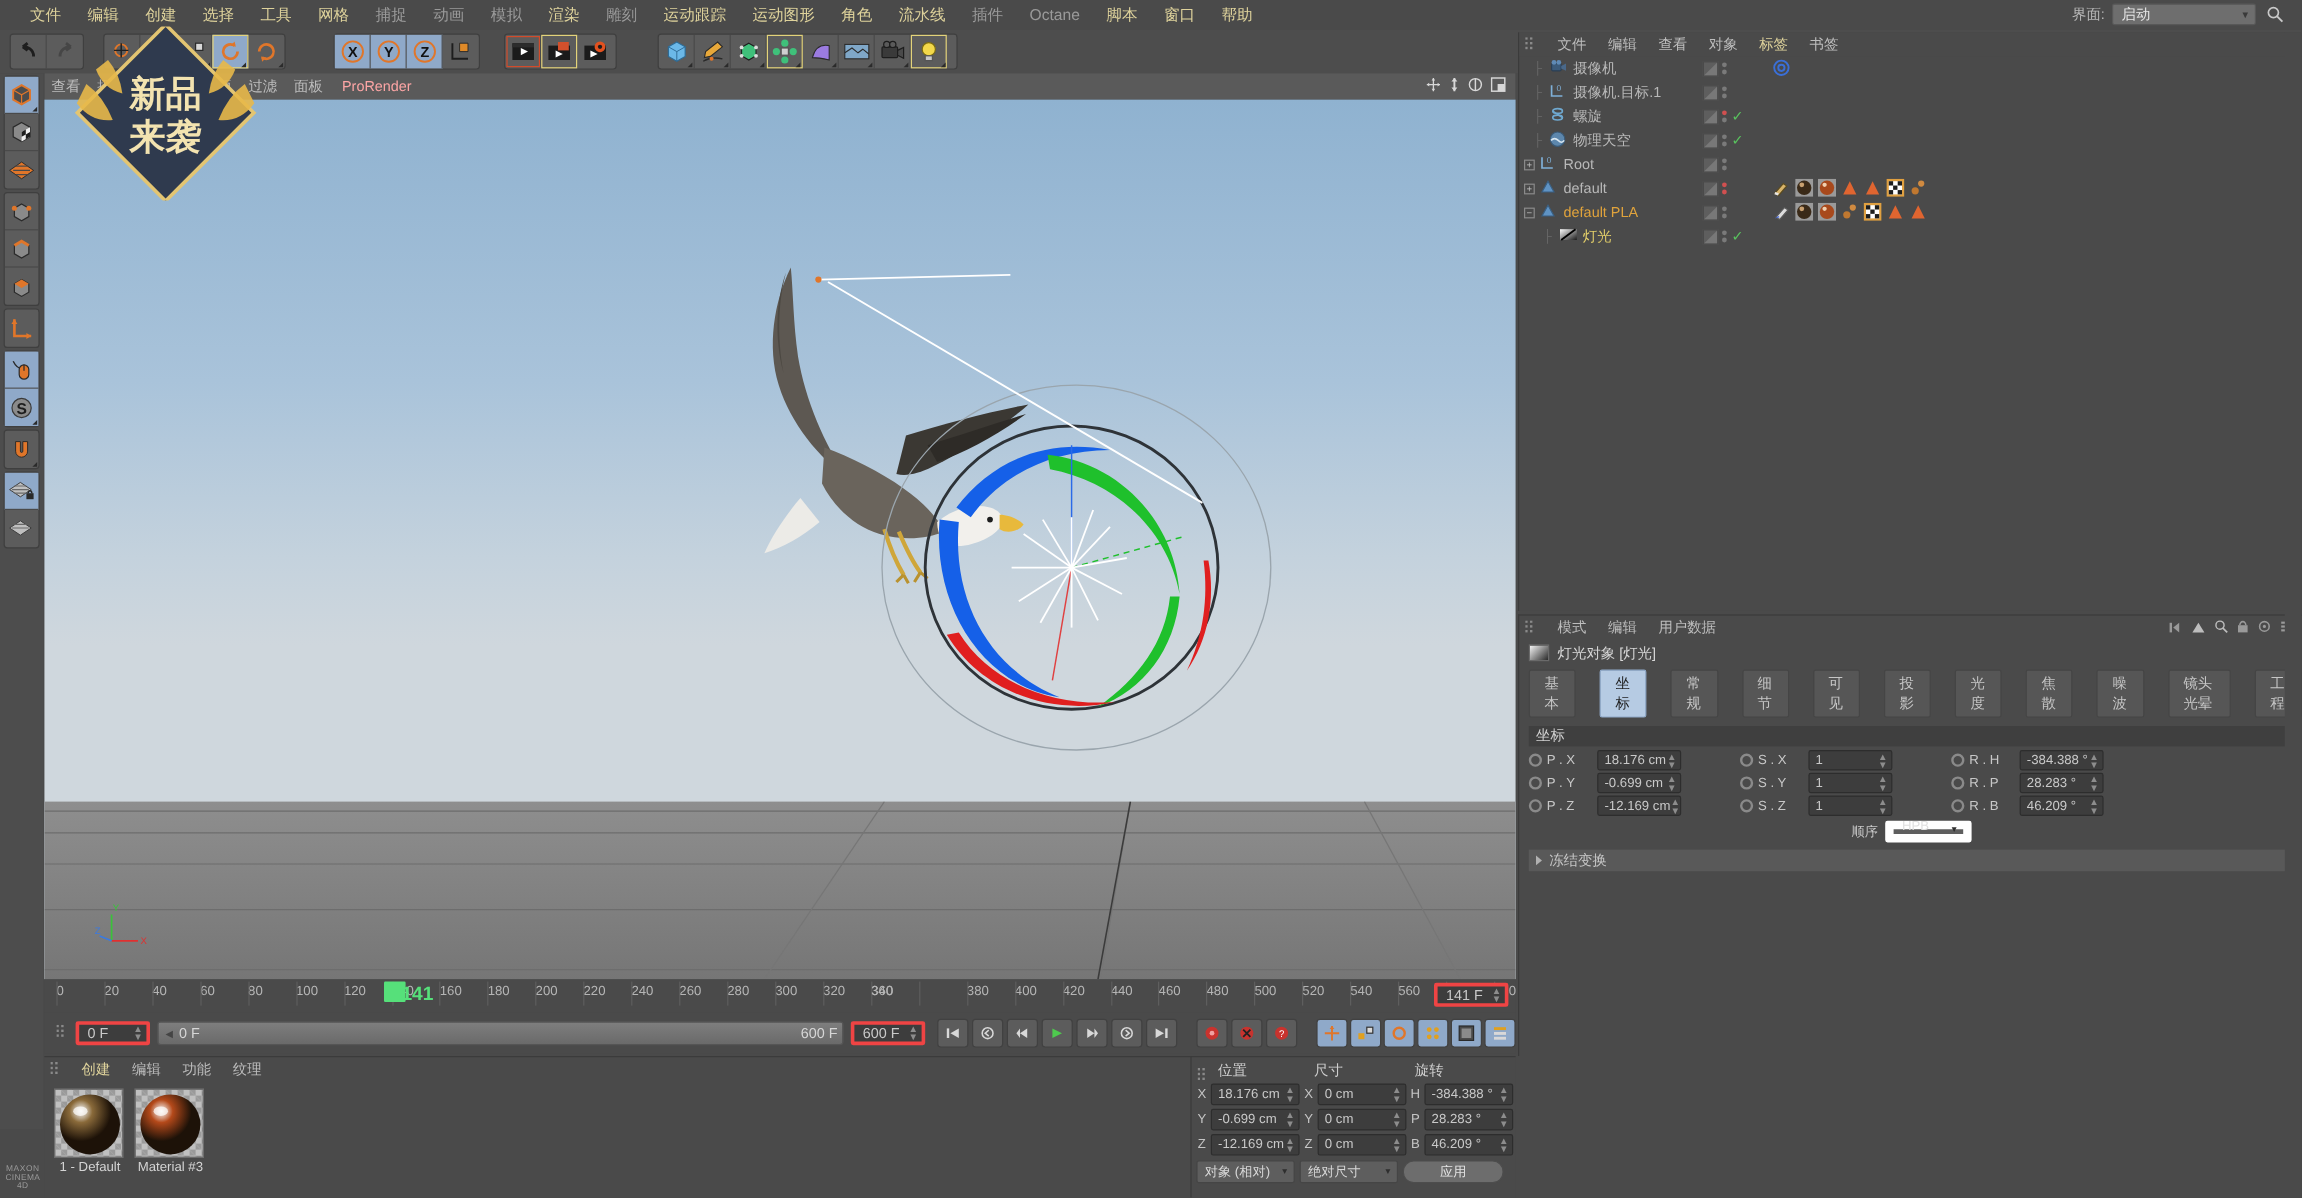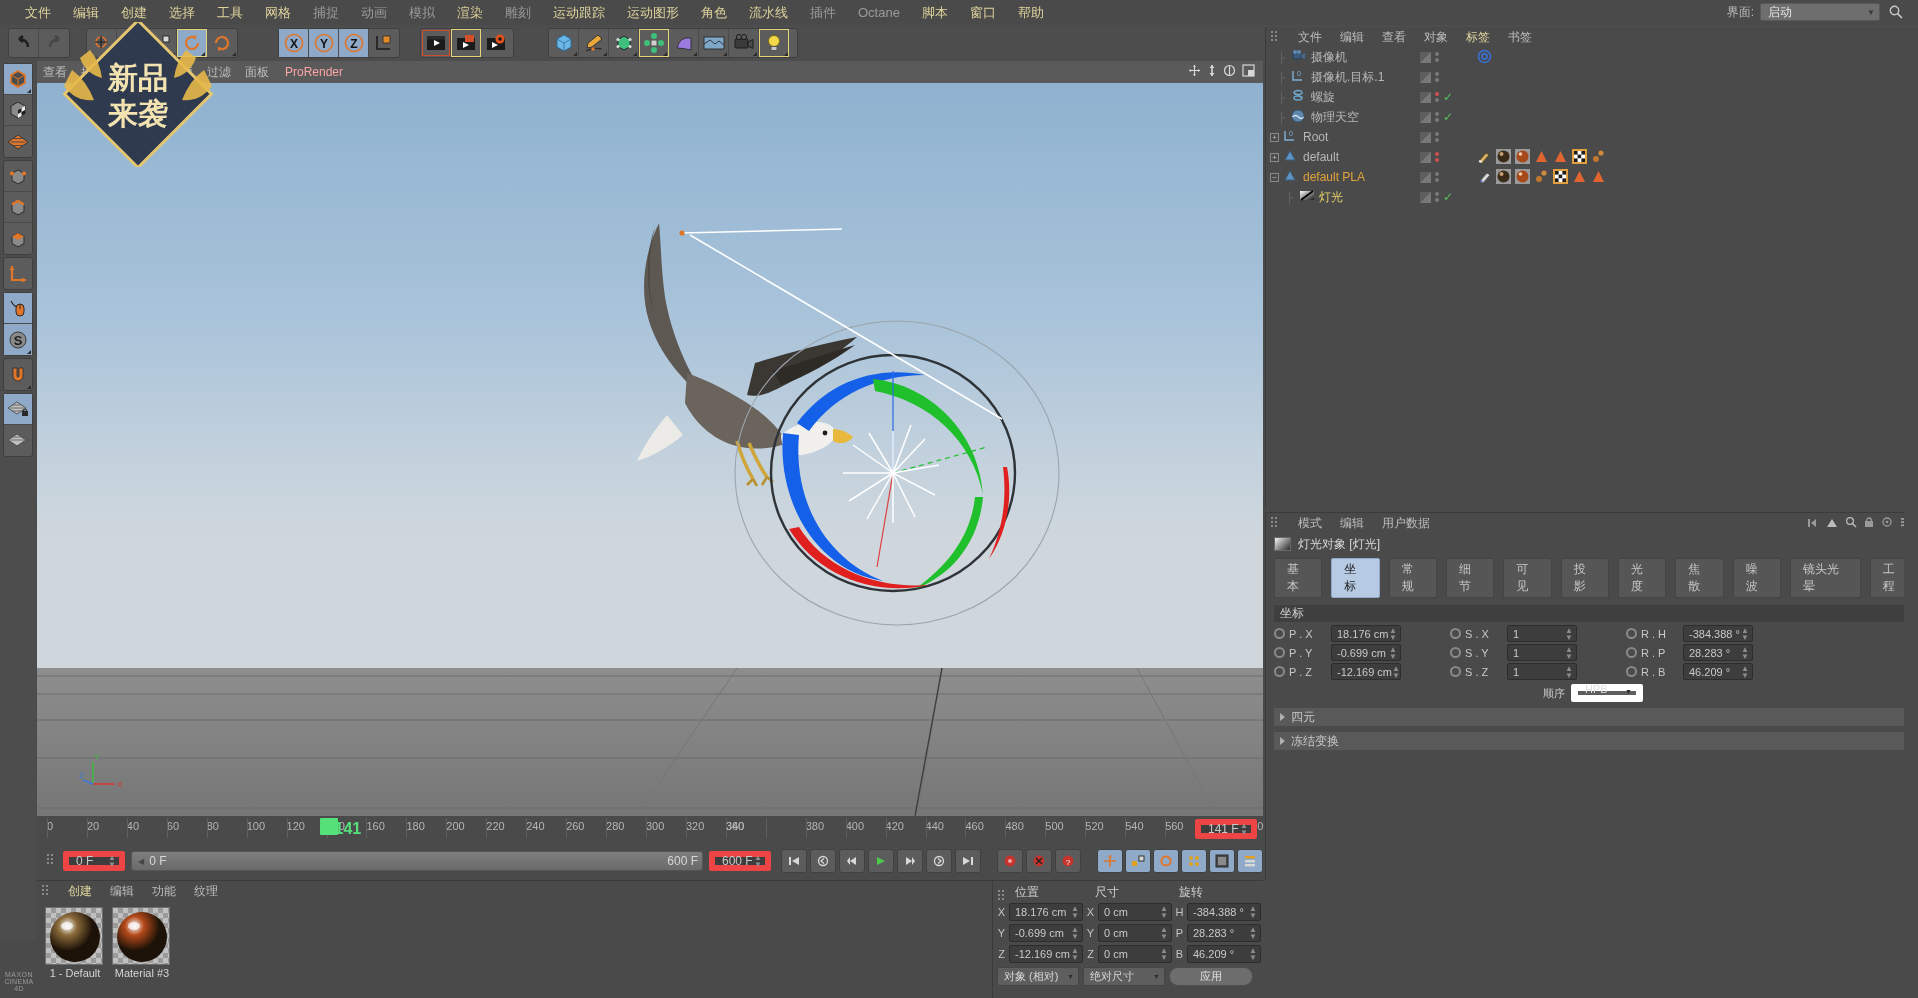--- a/index.html
+++ b/index.html
@@ -55,21 +55,21 @@
   .ground{ position:absolute; left:0; top:585px; width:1226px; height:148px;
      background:linear-gradient(#8e8e8e, #767676); }
   .axisgz{ position:absolute; left:40px; bottom:20px; width:46px; height:46px; }
 
   
   .tl{ position:absolute; left:37px; top:816px; width:1226px; height:28px; background:#4a4a4a; }
   .tlruler{ position:absolute; left:10px; top:0; width:1210px; height:28px; }
   .tick{ position:absolute; top:4px; font-size:11px; color:#b5b5b5; }
   .tlbar2{ position:absolute; left:37px; top:844px; width:1226px; height:34px; background:#4a4a4a;
      display:flex; align-items:center; gap:6px; padding-left:10px; }
-  .fnum{ width:62px; height:20px; background:#3d3d3d; border:6px solid #ef4444; border-radius:2px;
+  .fnum{ width:62px; height:20px; background:#3d3d3d; border:3px solid #ef4444; border-radius:2px;
      display:flex; align-items:center; justify-content:space-between; padding:0 3px 0 7px;
      color:#c9c9c9; font-size:12px; }
   .greenbar{ flex:1; height:20px; background:linear-gradient(#7e7e7e,#6a6a6a);
      border:1px solid #555; border-radius:3px; display:flex; align-items:center; gap:5px; padding-left:6px;
      color:#d6d6d6; font-size:12px; }
   .pbtn{ width:26px; height:24px; display:flex; align-items:center; justify-content:center;
      background:#5c5c5c; border:1px solid #414141; border-radius:3px; }
   .pbtn.on{ background:#8fa9c9; }
   .pbtn.play{ background:#5c5c5c; }
 
@@ -133,21 +133,21 @@
   .attrmgr{ position:absolute; left:1265px; top:512px; width:653px; height:368px;
      background:#4a4a4a; border-left:1px solid #3b3b3b; border-top:1px solid #3b3b3b; }
   .ammenu{ height:20px; display:flex; align-items:center; padding-left:5px; }
   .ammenu .grip{ width:12px;height:12px; margin-right:6px; }
   .ammenu .m{ padding:1px 9px; font-size:12px; color:#bdbdbd; }
   .amnav{ position:absolute; right:6px; top:3px; display:flex; gap:7px; align-items:center; }
   .amtitle{ height:22px; display:flex; align-items:center; gap:7px; padding-left:8px; }
   .amtitle .sw{ width:17px;height:14px; background:linear-gradient(135deg,#f5f5f5,#2a2a2a);
      border:1px solid #6a6a6a; }
   .amtitle .t{ font-size:12px; color:#d7d7d7; }
-  .amtabs{ display:flex; gap:9px; padding:3px 0 0 8px; }
+  .amtabs{ display:flex; gap:20px; padding:3px 0 0 8px; }
   .amtab{ padding:2px 12px; font-size:12px; color:#c6c6c6; background:#565656;
      border:1px solid #454545; border-radius:2px; }
   .amtab.act{ background:#b6cbe3; color:#1d1d1d; border-color:#8fa9c9; }
   .secthead{ margin:7px 8px 2px 8px; background:#3f3f3f; height:17px; display:flex;
      align-items:center; padding-left:6px; font-size:12px; color:#d0d0d0; }
   .arow{ display:flex; align-items:center; height:19px; padding-left:8px; gap:0; }
   .acell{ display:flex; align-items:center; gap:4px; width:176px; }
   .radio{ width:11px;height:11px; border:2px solid #8a8a8a; border-radius:50%; background:#4a4a4a; }
   .alabel{ font-size:11px; color:#c8c8c8; width:38px; }
   .afield{ width:70px; height:17px; background:#3d3d3d; border:1px solid #2d2d2d; border-radius:2px;
@@ -1374,24 +1374,20 @@
     <div class="orderrow">
       <span style="font-size:11px;color:#c8c8c8">顺序</span>
       <div class="odrop">
         <span>HPB</span>
         <span style="font-size:7px;color:#2e2e2e">▼</span>
       </div>
     </div>
     <div id="am-folds">
         <div class="foldrow">
           <span class="tri"></span>
-          <span>四元</span>
-        </div>
-        <div class="foldrow">
-          <span class="tri"></span>
           <span>冻结变换</span>
         </div>
       </div>
   </div>
 
   <div class="rail"></div>
 
   <div class="wm">
     <svg width="200" height="145" viewBox="0 0 200 145">
       <g transform="translate(100,72) rotate(45)">

